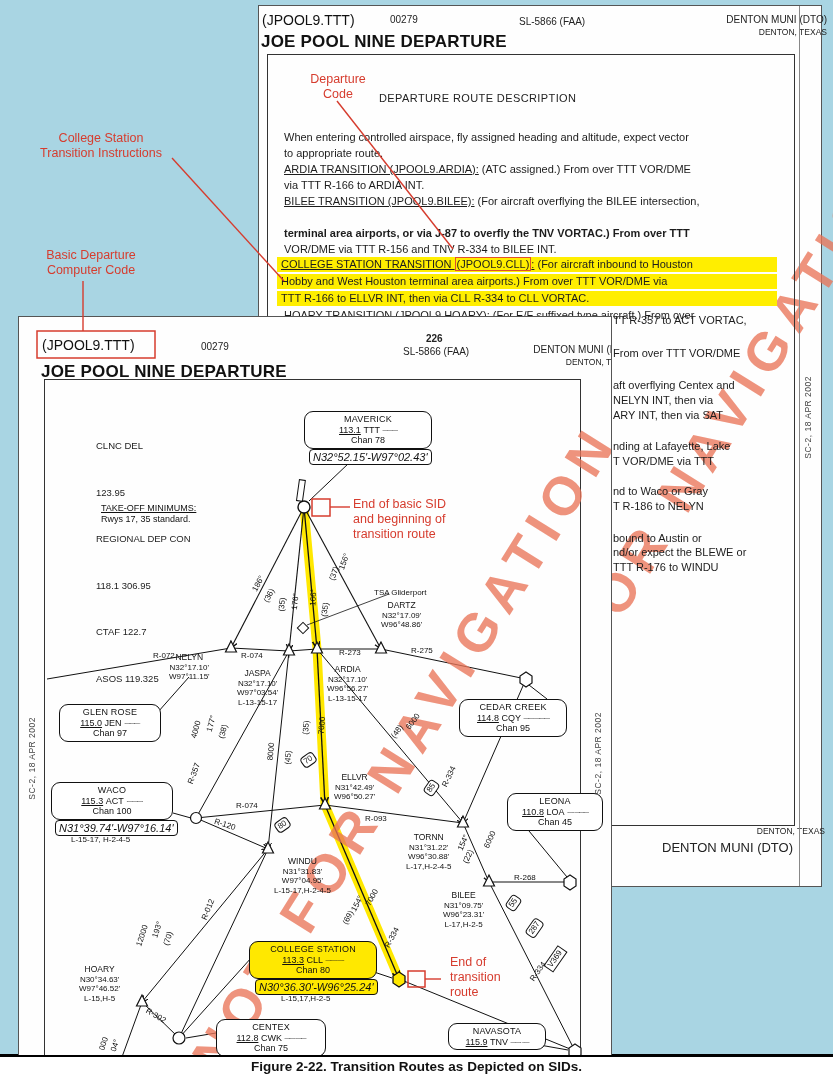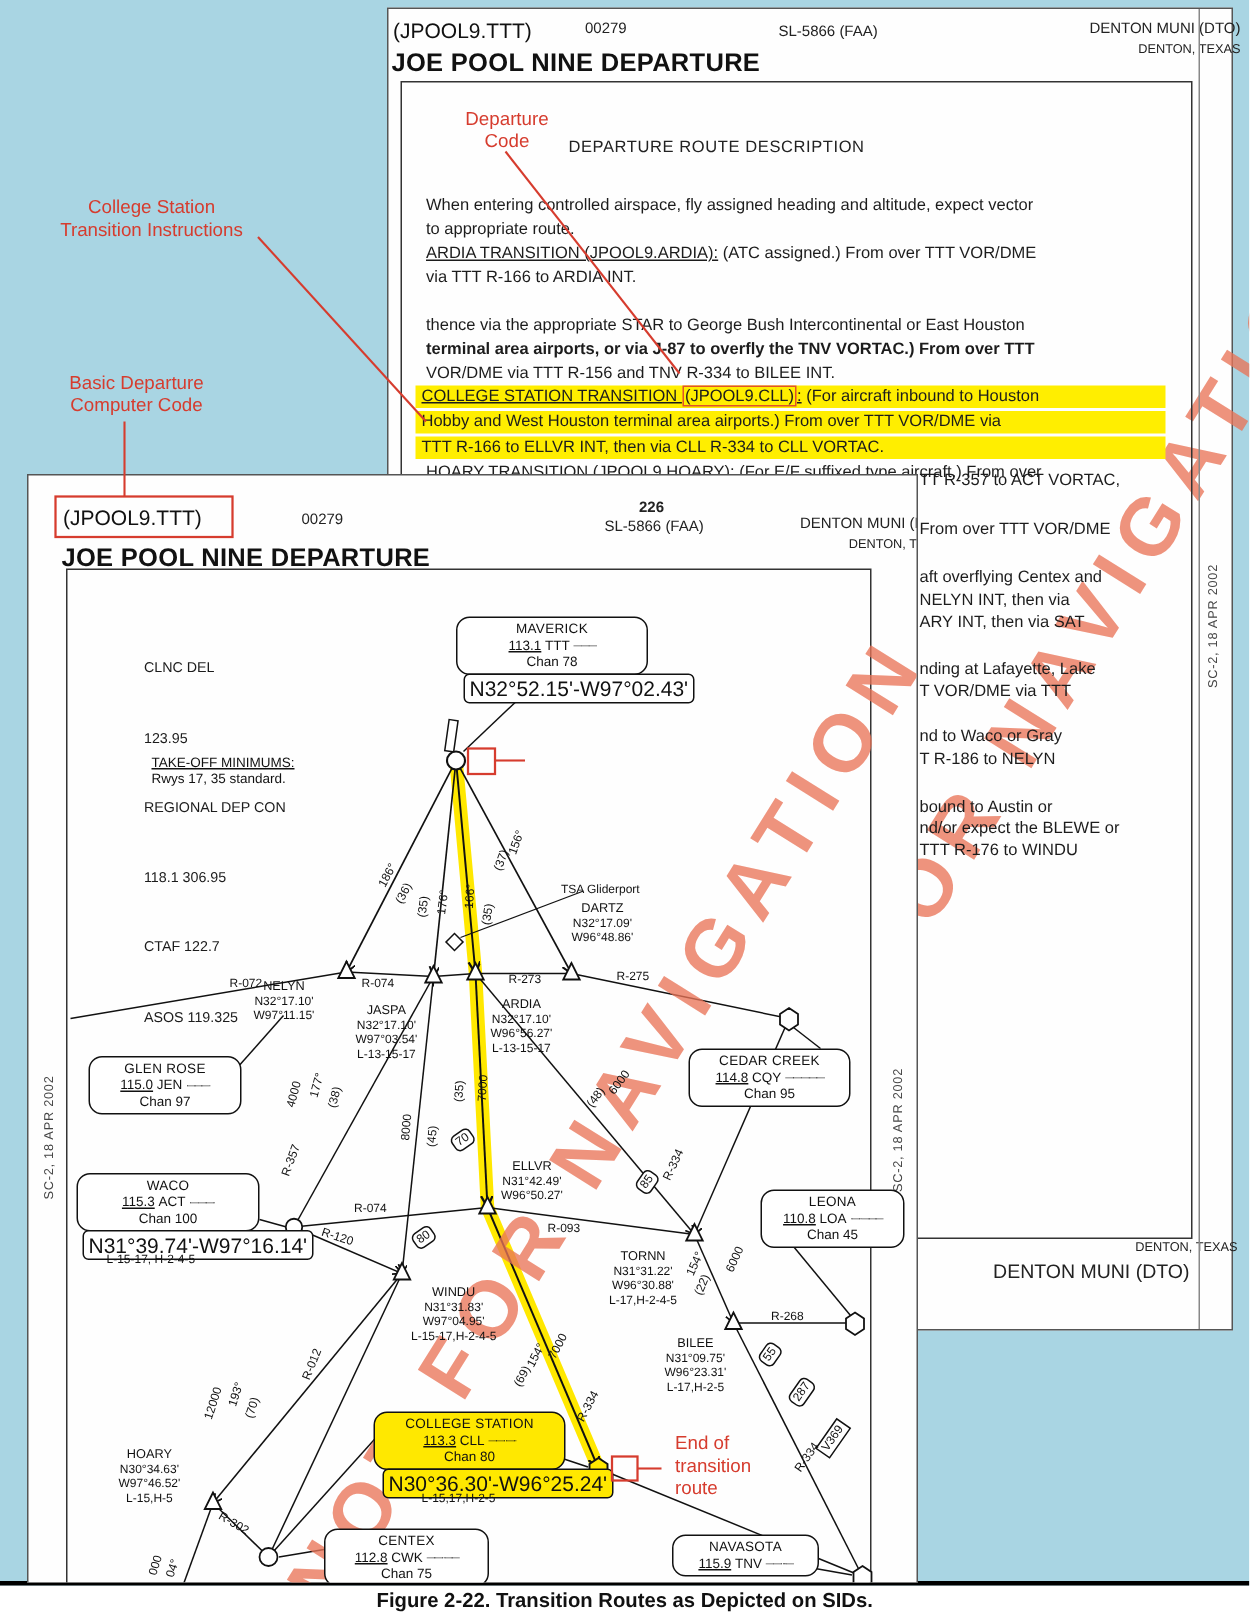--- a/index.html
+++ b/index.html
@@ -26,21 +26,21 @@
   .frag{position:absolute;font-size:11px;color:#1c1c1c;white-space:nowrap;}
   .vtext{position:absolute;writing-mode:vertical-rl;transform:rotate(180deg);
          font-size:8.5px;color:#444;letter-spacing:.5px;}
   .comm div{font-size:9.5px;color:#1c1c1c;line-height:10.5px;white-space:nowrap;margin-top:36px;}
   .nb{position:absolute;border:1.6px solid #111;border-radius:9px;background:#fff;
       text-align:center;font-size:9px;color:#111;line-height:10.5px;padding:2px 4px;}
   .nb .nm{font-size:9px;letter-spacing:.2px;}
   .nb .fq{text-decoration:underline;}
   .morse{font-size:5.5px;letter-spacing:-1px;vertical-align:1px;}
   .cbox{position:absolute;border:1.4px solid #111;border-radius:4px;background:#fff;
-        font-size:14px;text-align:right;color:#111;padding:1px 3px;white-space:nowrap;}
+        font-size:11px;text-align:right;color:#111;padding:1px 3px;white-space:nowrap;font-style:italic;}
   .fx{position:absolute;font-size:8px;color:#111;text-align:center;line-height:9.5px;white-space:nowrap;}
   .fx .fxn{font-size:8.5px;}
   .rl{position:absolute;font-size:8px;color:#111;white-space:nowrap;background:rgba(255,255,255,.0);}
   .shield{position:absolute;border:1.2px solid #111;border-radius:4px;background:#fff;
           font-size:8px;color:#111;padding:0 2px;line-height:10px;}
   .vbox{position:absolute;border:1.2px solid #111;background:#fff;
         font-size:8px;color:#111;padding:0 2px;line-height:10px;}
   .tom{position:absolute;font-size:9px;color:#111;line-height:11px;}
   
   .ra{position:absolute;color:#d63c2e;font-size:12.5px;line-height:15px;white-space:nowrap;}
@@ -64,21 +64,21 @@
     <div class="hd-sm" style="left:408px;top:21px;width:128px;text-align:right;font-size:8.5px;">DENTON, TEXAS</div>
     <div class="hd-title" style="left:2px;top:26px;">JOE POOL NINE DEPARTURE</div>
 
     <div class="descbox" style="left:8px;top:48px;width:526px;height:770px;"></div>
     <div class="dtitle" style="left:120px;top:86px;">DEPARTURE ROUTE DESCRIPTION</div>
 
     <div class="dl" style="top:125px;">When entering controlled airspace, fly assigned heading and altitude, expect vector</div>
     <div class="dl" style="top:141px;">to appropriate route.</div>
     <div class="dl" style="top:157px;"><span class="u">ARDIA TRANSITION (JPOOL9.ARDIA):</span><span> (ATC assigned.) From over TTT VOR/DME</span></div>
     <div class="dl" style="top:173px;">via TTT R-166 to ARDIA INT.</div>
-    <div class="dl" style="top:205px;">thence via the appropriate STAR to George Bush Intercontinental or East Houston</div>
+    <div class="dl" style="top:189px;"><span class="u">BILEE TRANSITION (JPOOL9.BILEE):</span><span> (For aircraft overflying the BILEE intersection,</span></div>
     <div class="dl" style="top:221px;font-weight:bold;">terminal area airports, or via J-87 to overfly the TNV VORTAC.) From over TTT</div>
     <div class="dl" style="top:237px;">VOR/DME via TTT R-156 and TNV R-334 to BILEE INT.</div>
     <div class="dl hl" style="top:251px;width:492px;"><span class="u">COLLEGE STATION TRANSITION </span><span class="cllbox">(JPOOL9.CLL)</span><span class="u">:</span><span> (For aircraft inbound to Houston</span></div>
     <div class="dl hl" style="top:268px;width:492px;">Hobby and West Houston terminal area airports.) From over TTT VOR/DME via</div>
     <div class="dl hl" style="top:285px;width:492px;">TTT R-166 to ELLVR INT, then via CLL R-334 to CLL VORTAC.</div>
     <div class="dl" style="top:303px;"><span class="u">HOARY TRANSITION (JPOOL9.HOARY):</span><span> (For E/F suffixed type aircraft.) From over</span></div>
 
     <div class="frag" style="left:354px;top:308px;">TT R-357 to ACT VORTAC,</div>
     <div class="frag" style="left:354px;top:341px;">From over TTT VOR/DME</div>
     <div class="frag" style="left:354px;top:373px;">aft overflying Centex and</div>
@@ -364,18 +364,21 @@
   </svg>
   <div class="ra ctr" style="left:296px;top:72px;width:84px;">
     <span>Departure</span><br><span>Code</span>
   </div>
   <div class="ra ctr" style="left:30px;top:131px;width:142px;">
     <span>College Station</span><br><span>Transition Instructions</span>
   </div>
   <div class="ra ctr" style="left:30px;top:248px;width:122px;">
     <span>Basic Departure</span><br><span>Computer Code</span>
   </div>
+  <div class="ra" style="left:353px;top:497px;">
+    <span>End of basic SID</span><br><span>and beginning of</span><br><span>transition route</span>
+  </div>
   <div class="ra" style="left:450px;top:955px;">
     <span>End of</span><br><span>transition</span><br><span>route</span>
   </div>
 
   <div id="caption">Figure 2-22. Transition Routes as Depicted on SIDs.</div>
 </div>
 
 </body></html>

